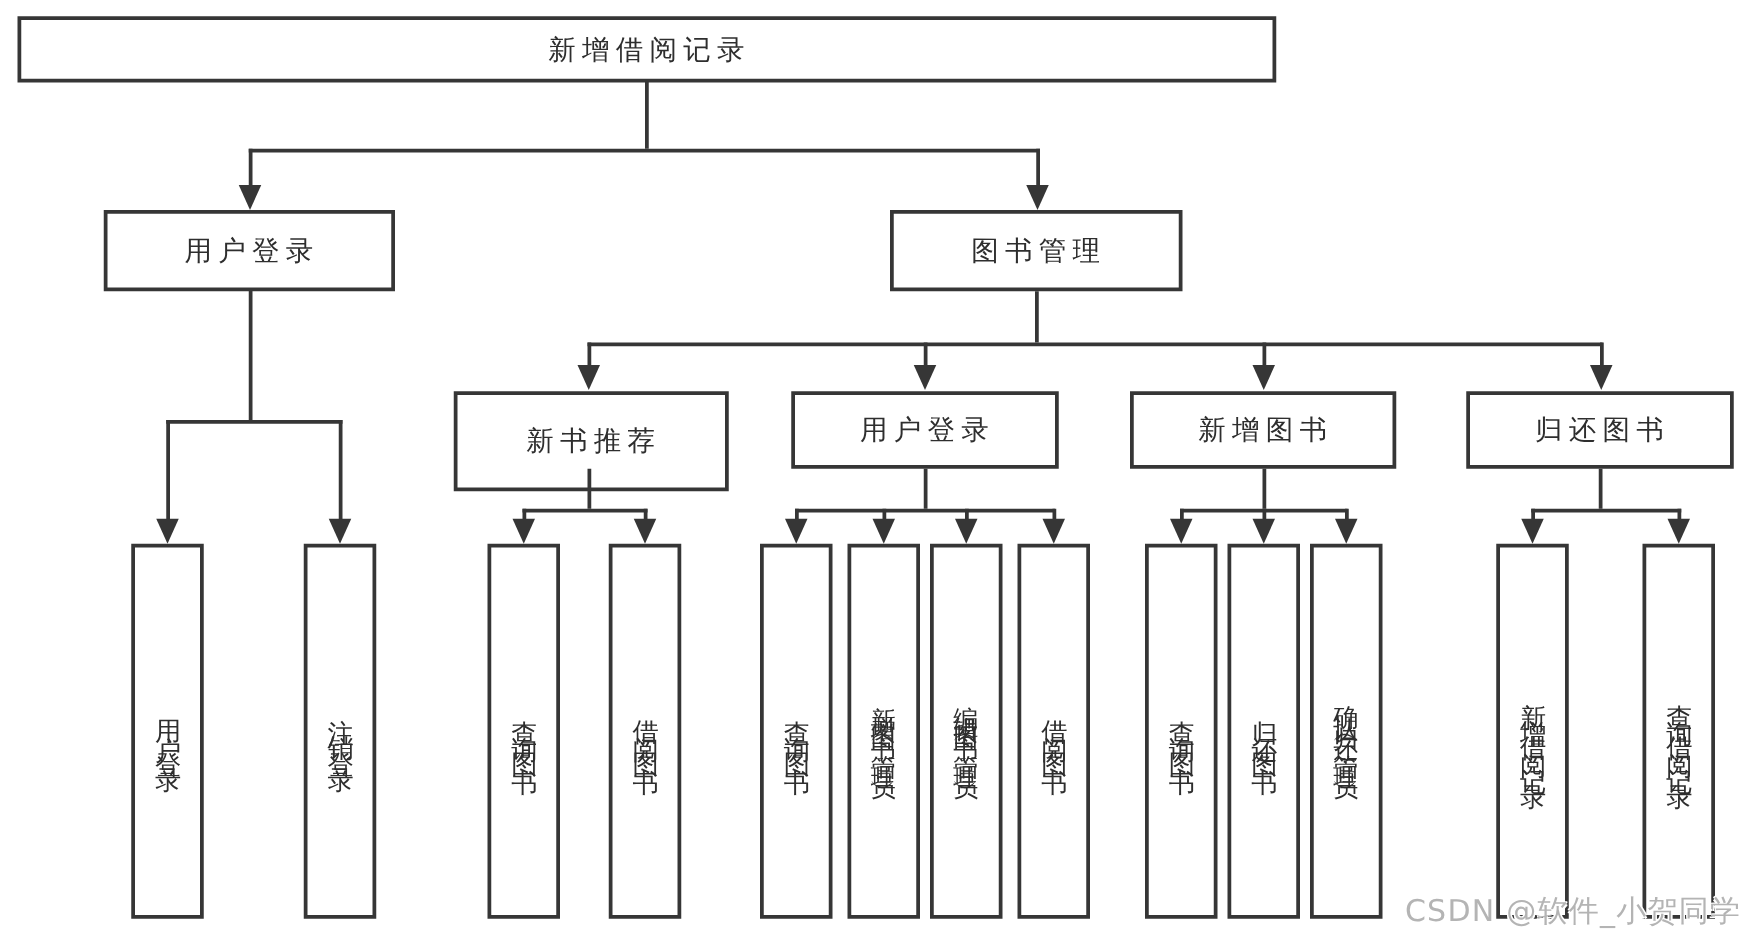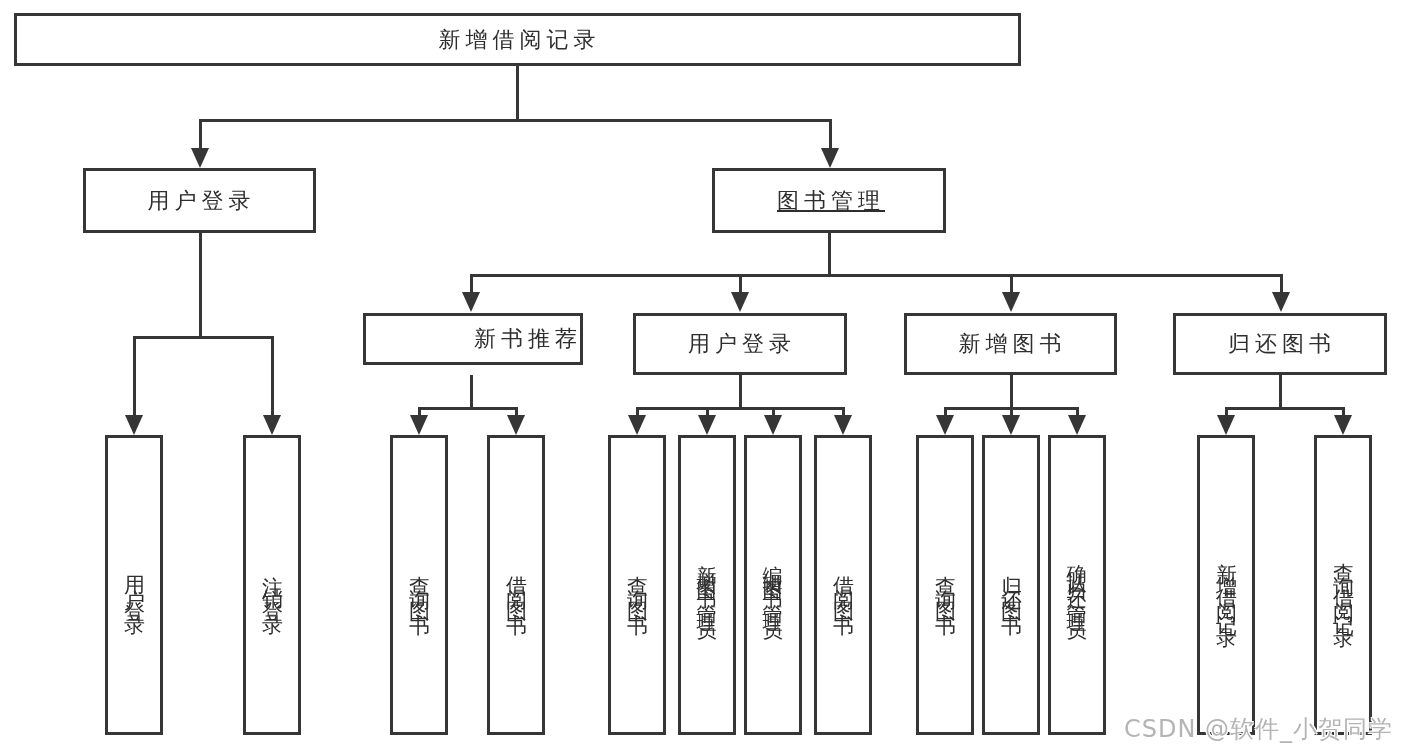--- a/index.html
+++ b/index.html
@@ -33,25 +33,25 @@
 <div class="canvas">
 
   <div class="node" style="left:14px;top:13px;width:1007px;height:53px;">
     <span>新增借阅记录</span>
   </div>
 
   <div class="node" style="left:83px;top:168px;width:233px;height:65px;">
     <span>用户登录</span>
   </div>
 
-  <div class="node" style="left:712px;top:168px;width:234px;height:65px;text-decoration:underline;">
+  <div class="node" style="left:712px;top:168px;width:234px;height:65px;">
     <span>图书管理</span>
   </div>
 
-  <div class="node" style="left:363px;top:313px;width:220px;height:52px;justify-content:flex-end;">
+  <div class="node" style="left:363px;top:313px;width:220px;height:80px;">
     <span>新书推荐</span>
   </div>
 
   <div class="node" style="left:633px;top:313px;width:214px;height:62px;">
     <span>用户登录</span>
   </div>
 
   <div class="node" style="left:904px;top:313px;width:213px;height:62px;">
     <span>新增图书</span>
   </div>

